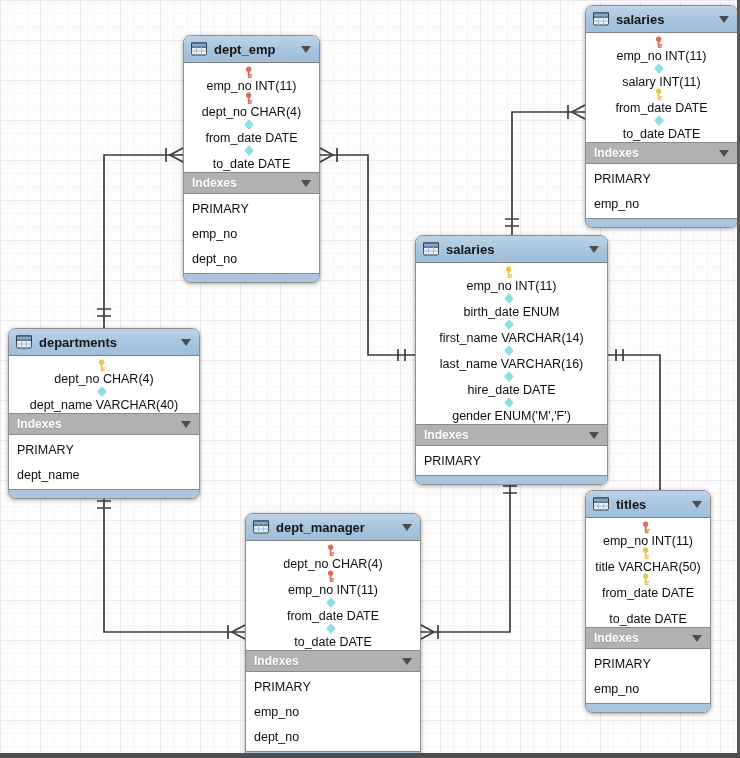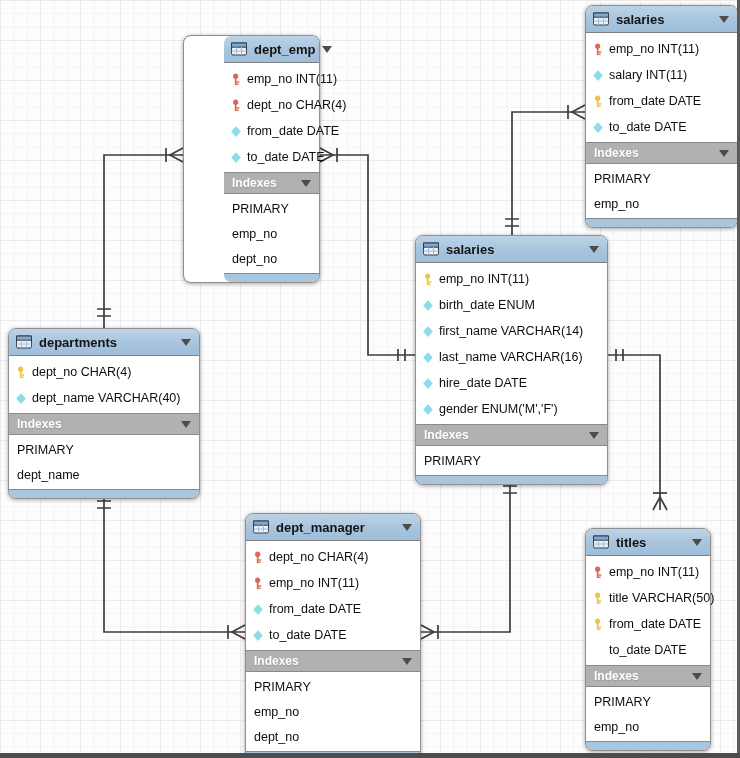--- a/index.html
+++ b/index.html
@@ -55,20 +55,21 @@
     border-left:5.5px solid transparent;
     border-right:5.5px solid transparent;
     border-top:7px solid #4c4c4c;
   }
   .table-glyph { flex:none; display:block; }
 
   .tc-fields { padding:3px 0 2px 0; background:#fff; }
   .trow {
     display:flex; align-items:center; height:26px; padding:0 6px 0 6px;
     white-space:nowrap;
+    flex-direction:column;
   }
   .fi { flex:none; width:12px; height:13px; margin-right:5px; }
   .fi svg { width:12px; height:13px; display:block; }
   .fi.key-yellow { color:#ecc44d; }
   .fi.key-red    { color:#d96a58; }
   .fi.diam       { color:#8ddcea; }
   .fi.diam-hollow{ color:#ffffff; }
   .flabel { color:#0d0d0d; }
 
   .tc-indexes-bar {
@@ -151,21 +152,21 @@
     </g>
 
     <g>
       <path d="M104,490 V632 H245"></path>
       <path d="M97,501 H111 M97,508 H111"></path>
       <path d="M245,625 L232,632 L245,639"></path>
       <path d="M228,625 V639"></path>
     </g>
   </svg>
 
-  <div class="table-card" style="left:183px; top:35px; width:137px;padding-left:40px;">
+  <div class="table-card" style="left:183px; top:35px; width:137px;">
     <div class="tc-header">
       <svg class="table-glyph" width="16" height="14" viewBox="0 0 16 14">
           <use href="#ic-table"></use>
         </svg>
       <span class="tc-title">dept_emp</span>
       <span class="tri-down"></span>
     </div>
     <div class="tc-fields">
       <div class="trow">
         <span class="fi key-red">
@@ -417,21 +418,21 @@
       <span class="tri-down"></span>
     </div>
     <div class="tc-indexlist">
       <div class="ixrow">PRIMARY</div>
       <div class="ixrow">emp_no</div>
       <div class="ixrow">dept_no</div>
     </div>
     <div class="tc-footer"></div>
   </div>
 
-  <div class="table-card" style="left:585px; top:528px; width:126px;">
+  <div class="table-card" style="left:585px; top:490px; width:126px;">
     <div class="tc-header">
       <svg class="table-glyph" width="16" height="14" viewBox="0 0 16 14">
           <use href="#ic-table"></use>
         </svg>
       <span class="tc-title">titles</span>
       <span class="tri-down"></span>
     </div>
     <div class="tc-fields">
       <div class="trow">
         <span class="fi key-red">

